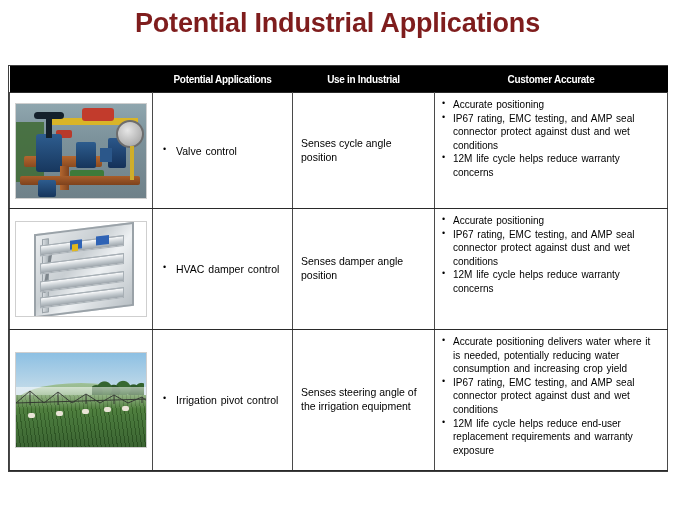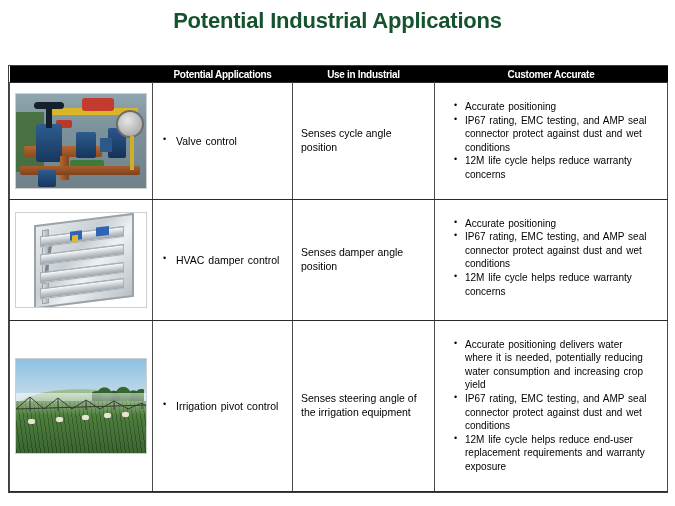--- a/index.html
+++ b/index.html
@@ -20,23 +20,23 @@
     background: #ffffff;
   }
 
   
   .slide-title {
     position: absolute;
     top: 8px;
     left: 0;
     width: 675px;
     text-align: center;
-    font-size: 22px;
+    font-size: 27px;
     font-weight: bold;
-    color: #14532d;
+    color: #7f1d1d;
     letter-spacing: -0.2px;
     font-stretch: condensed;
     font-family: "Liberation Sans", sans-serif;
   }
 
   
   .table-wrap {
     position: absolute;
     left: 8px;
     top: 65px;
@@ -54,21 +54,21 @@
   table.apps col.c-app   { width: 140px; }
   table.apps col.c-use   { width: 142px; }
   table.apps col.c-ben   { width: 233px; }
 
   thead th {
     background: #000000;
     color: #ffffff;
     font-size: 10px;
     font-weight: bold;
     letter-spacing: -0.3px;
-    height: 16px;
+    height: 26px;
     padding: 0 4px;
     text-align: center;
     vertical-align: middle;
     border: none;
     font-family: "Liberation Sans", sans-serif;
   }
   thead th.blank-head { background: #000000; }
 
   tbody td {
     border: 1px solid #4a4a4a;
@@ -98,21 +98,21 @@
     line-height: 1.3;
   }
   td.cell-ben {
     vertical-align: top;
     padding: 5px 7px 5px 6px;
   }
 
   
   ul.blist {
     list-style: none;
-    margin: 12px;
+    margin: 0;
     padding: 0;
   }
   ul.blist li {
     position: relative;
     font-size: 10px;
     line-height: 1.36;
     color: #000000;
     padding-left: 12px;
     margin-bottom: 0;
     word-spacing: 1px;

